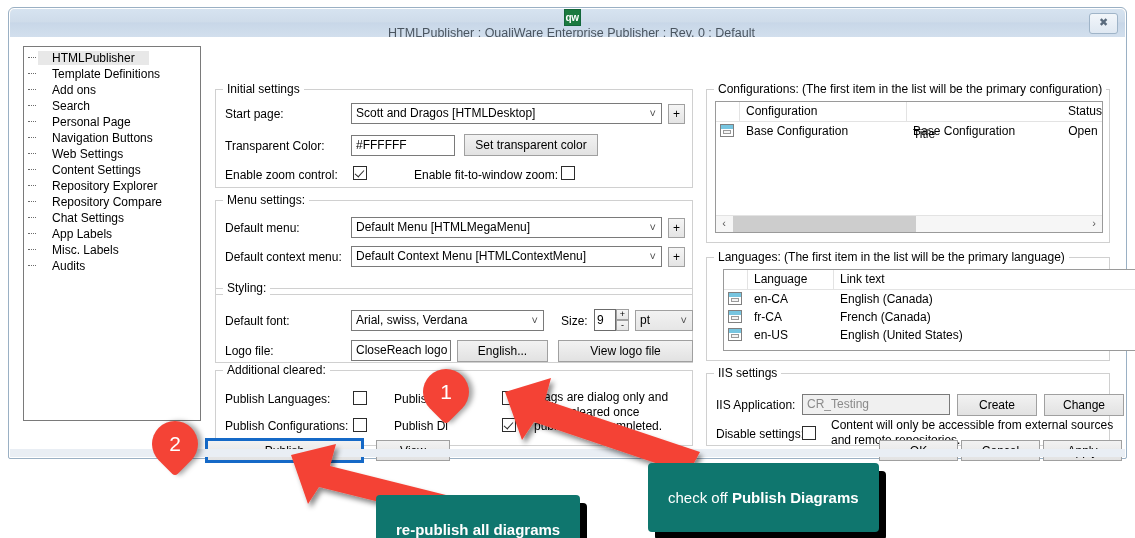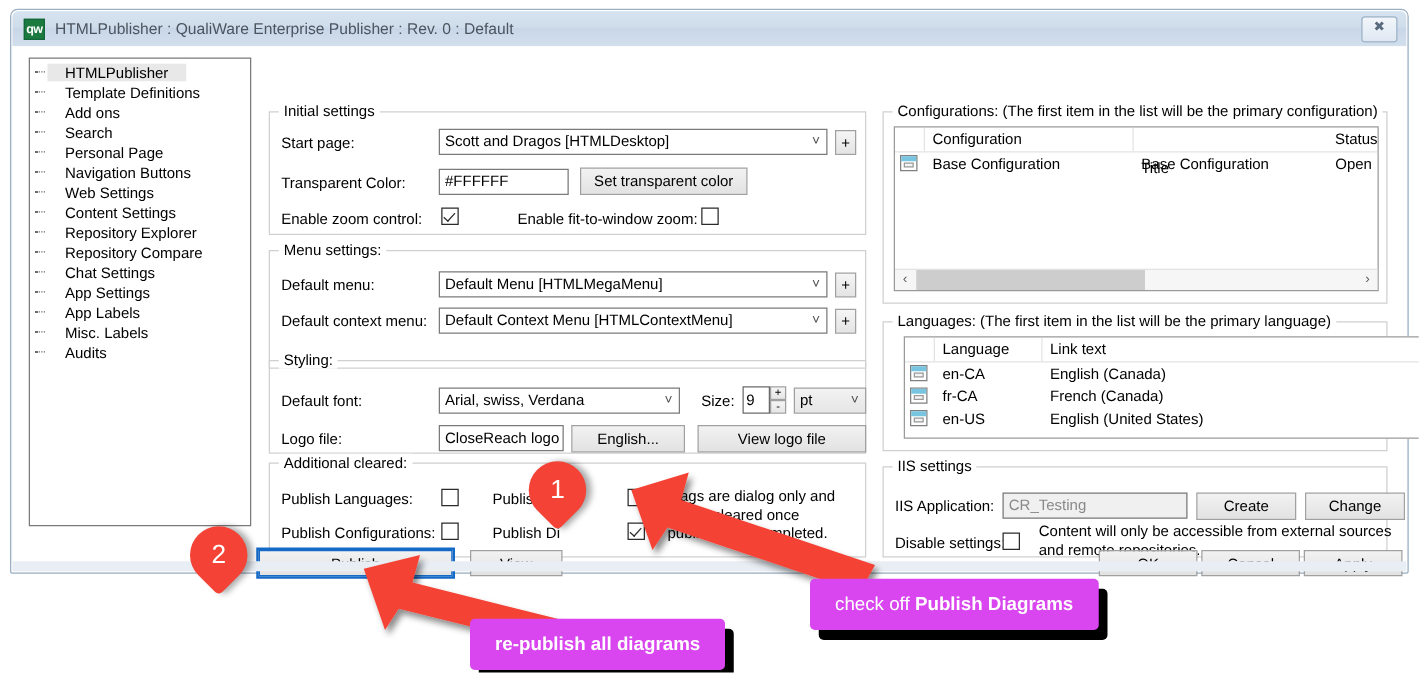--- a/index.html
+++ b/index.html
@@ -31,20 +31,21 @@
     box-shadow: 0 0 0 1px #ffffff inset;
   }
   #titlebar {
     position: absolute;
     left: 1px; top: 1px; right: 1px;
     height: 28px;
     border-radius: 5px 5px 0 0;
     background: linear-gradient(to bottom, #d6e3f0 0%, #cfdcea 45%, #c8d7e8 50%, #d2dfed 100%);
     display: flex;
     align-items: center;
+    flex-direction: column;
   }
   #win-logo {
     width: 17px; height: 17px;
     margin-left: 9px;
     background: #1b7a3e;
     border: 1px solid #12673a;
     color: #ffffff;
     font-size: 10px;
     font-weight: bold;
     line-height: 16px;
@@ -341,25 +342,25 @@
 
   
   #overlay {
     position: absolute;
     left: 0; top: 0;
     width: 1135px; height: 538px;
     pointer-events: none;
   }
   .callout {
     position: absolute;
-    background: #d946ef;
+    background: #0f766e;
     color: #ffffff;
     font-size: 15px;
     font-family: "Liberation Sans", sans-serif;
-    padding: 12px 20px;
+    padding: 26px 20px;
     border-radius: 4px;
     box-shadow: 7px 8px 0 0 #000000;
     white-space: nowrap;
   }
   .callout b { font-weight: bold; }
   .marker {
     position: absolute;
     width: 46px; height: 46px;
     background: #f44336;
     border-radius: 50% 50% 50% 4px;
@@ -395,21 +396,20 @@
         <div class="tree-item"><span class="dash"></span><span class="lbl">Template Definitions</span></div>
         <div class="tree-item"><span class="dash"></span><span class="lbl">Add ons</span></div>
         <div class="tree-item"><span class="dash"></span><span class="lbl">Search</span></div>
         <div class="tree-item"><span class="dash"></span><span class="lbl">Personal Page</span></div>
         <div class="tree-item"><span class="dash"></span><span class="lbl">Navigation Buttons</span></div>
         <div class="tree-item"><span class="dash"></span><span class="lbl">Web Settings</span></div>
         <div class="tree-item"><span class="dash"></span><span class="lbl">Content Settings</span></div>
         <div class="tree-item"><span class="dash"></span><span class="lbl">Repository Explorer</span></div>
         <div class="tree-item"><span class="dash"></span><span class="lbl">Repository Compare</span></div>
         <div class="tree-item"><span class="dash"></span><span class="lbl">Chat Settings</span></div>
-        <div class="tree-item"><span class="dash"></span><span class="lbl">App Settings</span></div>
         <div class="tree-item"><span class="dash"></span><span class="lbl">App Labels</span></div>
         <div class="tree-item"><span class="dash"></span><span class="lbl">Misc. Labels</span></div>
         <div class="tree-item"><span class="dash"></span><span class="lbl">Audits</span></div>
       </div>
 
     <div class="groupbox" style="left:205px; top:52px; width:478px; height:99px;">
       <div class="gb-title">Initial settings</div>
 
       <div class="lbl-static" style="left:9px; top:17px;">Start page:</div>
       <div class="combo" style="left:135px; top:13px; width:311px;">

